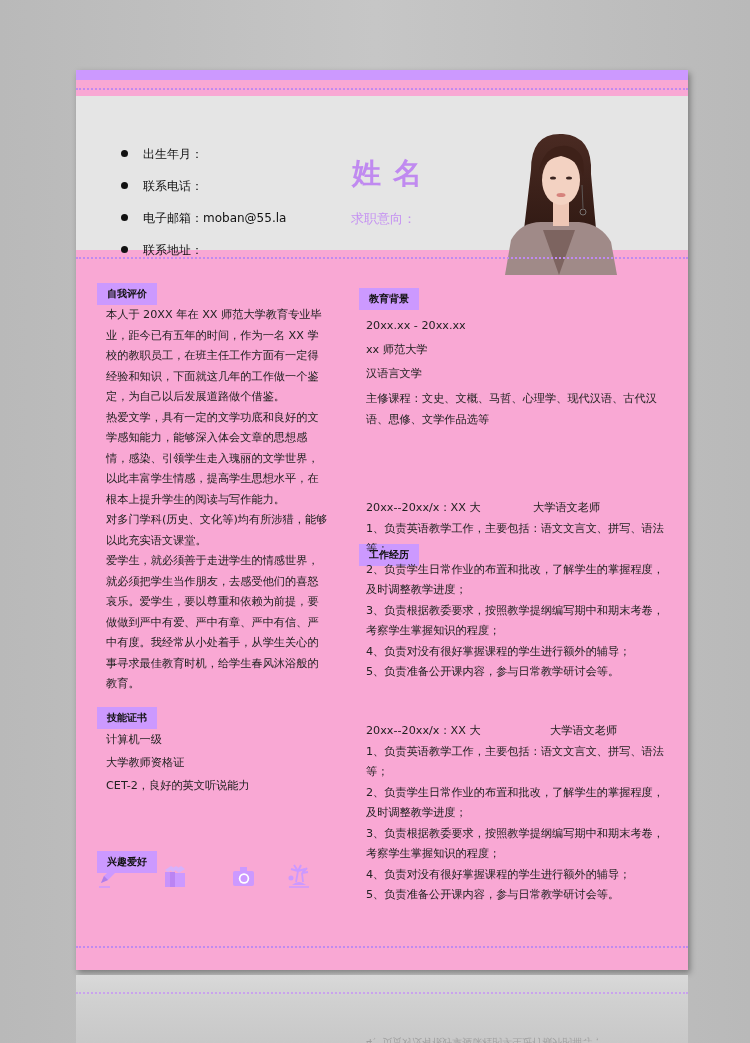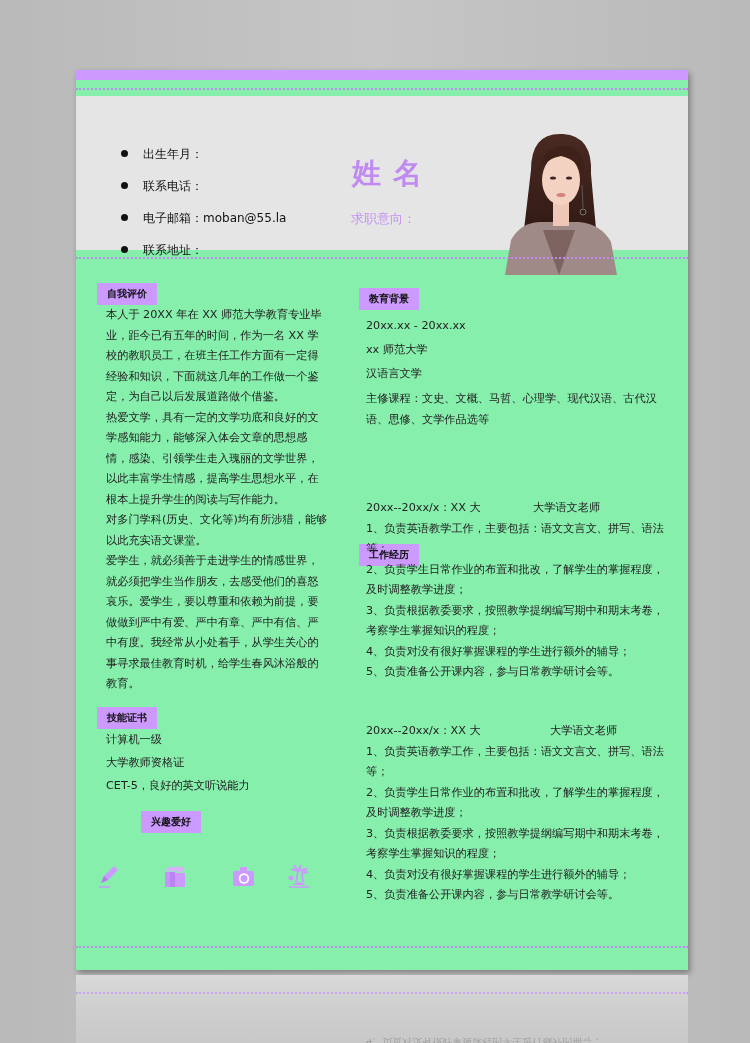--- a/index.html
+++ b/index.html
@@ -4,21 +4,21 @@
 <style>
   html, body { margin:0; padding:0; }
   body {
     width:750px; height:1043px; overflow:hidden; position:relative;
     background: linear-gradient(90deg, #b9b9b9 0%, #c6c6c6 50%, #b9b9b9 100%);
     font-family: "DejaVu Sans", "Liberation Sans", sans-serif;
     color:#222;
   }
   .page {
     position:absolute; left:76px; top:70px; width:612px; height:900px;
-    background:#86efac;
+    background:#f9a8d4;
     box-shadow: 2px 3px 6px rgba(0,0,0,0.35);
   }
   .top-bar { position:absolute; left:0; top:0; width:100%; height:10px; background:#cc99ff; }
   .dots { position:absolute; left:0; width:100%; height:0; border-top:2px dotted #c08af0; }
   .header-band { position:absolute; left:0; top:26px; width:100%; height:154px; background:#e5e5e5; }
   .contact-list { position:absolute; left:45px; top:42px; margin:0; padding:0; list-style:none; }
   .contact-list li { position:relative; height:32px; line-height:32px; font-size:12px; color:#111; padding-left:22px; }
   .contact-list li .bullet { position:absolute; left:0; top:12px; width:7px; height:7px; border-radius:50%; background:#111; }
   .name { position:absolute; left:276px; top:58px; font-size:29px; font-weight:bold; color:#c08af0; letter-spacing:12px; }
   .intent { position:absolute; left:275px; top:114px; font-size:13px; font-weight:normal; color:#c592f2; }
@@ -84,24 +84,24 @@
     <p>本人于 20XX 年在 XX 师范大学教育专业毕业，距今已有五年的时间，作为一名 XX 学校的教职员工，在班主任工作方面有一定得经验和知识，下面就这几年的工作做一个鉴定，为自己以后发展道路做个借鉴。</p>
     <p>热爱文学，具有一定的文学功底和良好的文学感知能力，能够深入体会文章的思想感情，感染、引领学生走入瑰丽的文学世界，以此丰富学生情感，提高学生思想水平，在根本上提升学生的阅读与写作能力。</p>
     <p>对多门学科(历史、文化等)均有所涉猎，能够以此充实语文课堂。</p>
     <p>爱学生，就必须善于走进学生的情感世界，就必须把学生当作朋友，去感受他们的喜怒哀乐。爱学生，要以尊重和依赖为前提，要做做到严中有爱、严中有章、严中有信、严中有度。我经常从小处着手，从学生关心的事寻求最佳教育时机，给学生春风沐浴般的教育。</p>
   </div>
 
   <div class="section-tag" style="left:21px; top:637px;">技能证书</div>
   <div class="text-block" style="left:30px; top:658px; width:222px; line-height:23px;">
     <p>计算机一级</p>
     <p>大学教师资格证</p>
-    <p>CET-5，良好的英文听说能力</p>
+    <p>CET-2，良好的英文听说能力</p>
   </div>
 
-  <div class="section-tag" style="left:21px; top:741px;margin-left:44px;">兴趣爱好</div>
+  <div class="section-tag" style="left:21px; top:781px;">兴趣爱好</div>
 
   <svg class="hobby-icon" style="left:20px;" viewBox="0 0 26 26">
     <path d="M5 20 L8 13 L18 3 L22 7 L12 17 Z" fill="#cc99ff"></path>
     <path d="M5 20 L8 13 L12 17 Z" fill="#b07de8"></path>
     <line x1="3" y1="24" x2="14" y2="24" stroke="#cc99ff" stroke-width="1.5"></line>
   </svg>
   <svg class="hobby-icon" style="left:86px;" viewBox="0 0 26 26">
     <path d="M3 7 L9 3 L12 5 L6 9 Z M8 7 L14 3 L17 5 L11 9 Z M13 7 L19 3 L23 6 L17 10 Z" fill="#d7b2fb"></path>
     <rect x="3" y="9" width="5" height="15" fill="#c893fb"></rect>
     <rect x="8" y="9" width="5" height="15" fill="#bb84f3"></rect>

